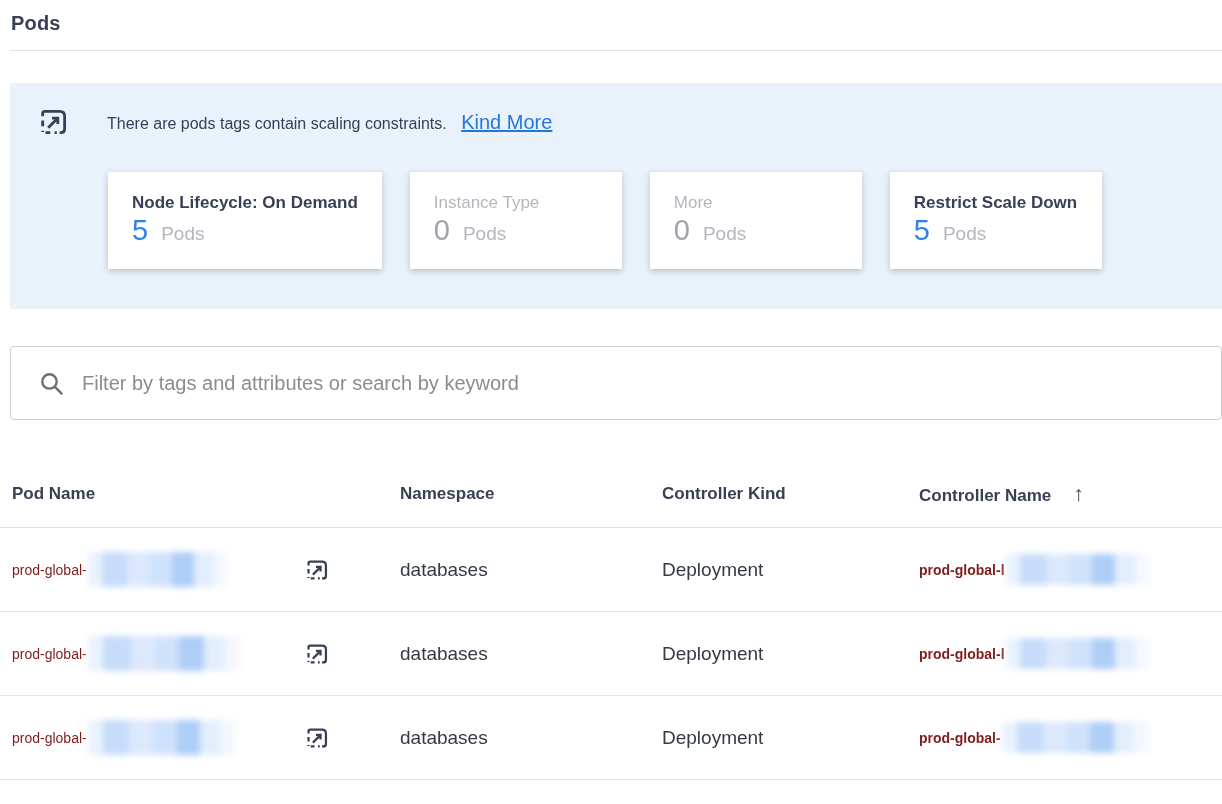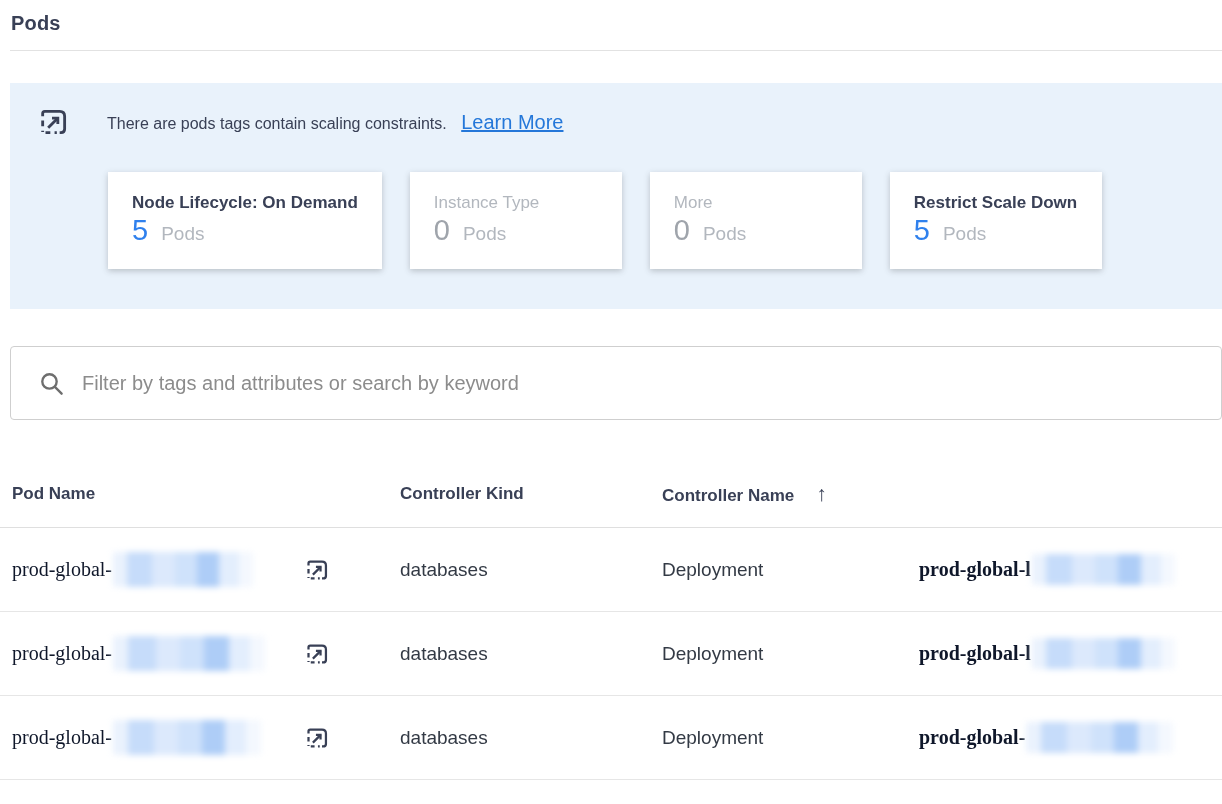--- a/index.html
+++ b/index.html
@@ -33,21 +33,21 @@
   .filter input::placeholder { color: #8c8c8c; opacity: 1; }
 
   
   .table { margin-top: 40px; }
   .t-row { display: grid; grid-template-columns: 388px 262px 257px 1fr; padding-left: 12px; align-items: center; }
   .t-head { height: 68px; font-size: 17px; font-weight: 600; color: #394056; border-bottom: 1px solid #dfdfdf; }
   .t-head .sort-col { display: flex; align-items: flex-end; gap: 22px; cursor: pointer; }
   .sort-arrow { font-size: 21px; font-weight: 400; color: #394056; }
   .t-body .t-row { height: 84px; border-bottom: 1px solid #e6e6e6; font-size: 19px; color: #333a45; }
   .pod-cell { position: relative; display: flex; align-items: center; }
-  .pod-link, .ctrl-link { color: #0f172a; font-weight: 600; text-decoration: none; font-size: 20px; white-space: nowrap; cursor: pointer; font-family: Liberation Serif, serif; }
+  .pod-link, .ctrl-link { color: #7f1d1d; font-weight: 600; text-decoration: none; font-size: 14px; white-space: nowrap; cursor: pointer; }
   .pod-link { font-weight: 500; }
   .redact { height: 35px; border-radius: 2px; filter: blur(3px); margin-left: 1px;
     background-image: linear-gradient(90deg,#eaf2fd 0 10%,#c6dcfa 10% 28%,#dce9fc 28% 44%,#cfe2fb 44% 60%,#aecdf7 60% 76%,#e3eefd 76% 90%,#f4f8fe 90% 100%); }
   .ctrl-cell { display: flex; align-items: center; }
   .ctrl-cell .redact { height: 31px; }
   .row-scale-icon { position: absolute; left: 292px; top: 50%; transform: translateY(-50%); cursor: pointer; line-height: 0; }
 
   
   .t-body .t-row:nth-child(1) .pod-cell .redact { width: 140px; }
   .t-body .t-row:nth-child(2) .pod-cell .redact { width: 152px; }
@@ -78,21 +78,21 @@
 
   <section class="banner">
     <div class="banner-head">
       <span class="scale-icon">
         <svg width="34" height="34" viewBox="0 0 24 24">
             <use href="#scale-out-glyph"></use>
           </svg>
       </span>
       <p>
         <span>There are pods tags contain scaling constraints.</span>
-        <a class="banner-link">Learn More</a>
+        <a class="banner-link">Kind More</a>
       </p>
     </div>
 
     <div class="cards">
       <div class="card">
         <div class="card-title">Node Lifecycle: On Demand</div>
         <div class="card-count">
           <span class="card-num">5</span>
           <span class="card-unit">Pods</span>
         </div>
@@ -127,20 +127,21 @@
         <circle cx="10.2" cy="10.2" r="6.4"></circle>
         <line x1="15" y1="15" x2="21" y2="21" stroke-linecap="round"></line>
       </svg>
     </span>
     <input type="text" placeholder="Filter by tags and attributes or search by keyword" style="">
   </div>
 
   <div class="table">
     <div class="t-row t-head">
       <div>Pod Name</div>
+      <div>Namespace</div>
       <div>Controller Kind</div>
       <div class="sort-col">
         <span>Controller Name</span>
         <span class="sort-arrow">↑</span>
       </div>
     </div>
 
     <div class="t-body">
 
       <div class="t-row">

